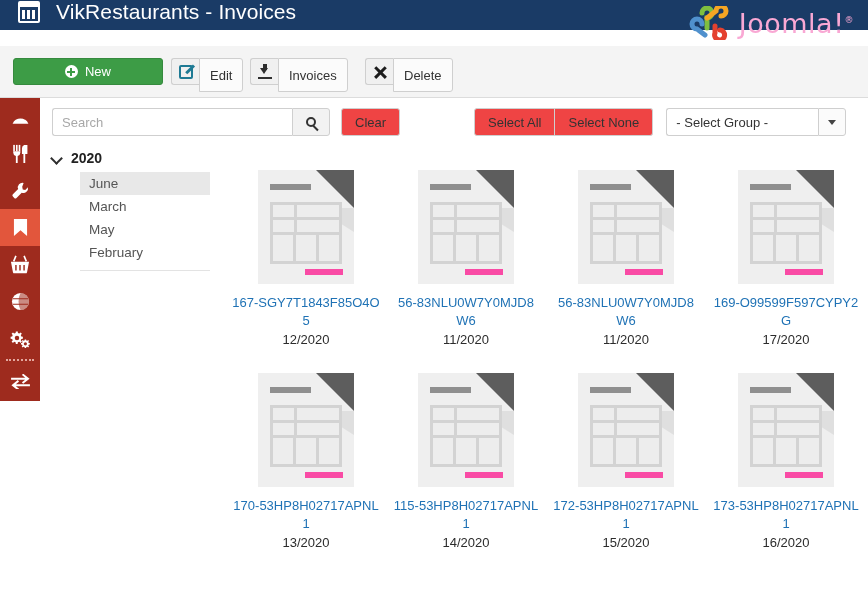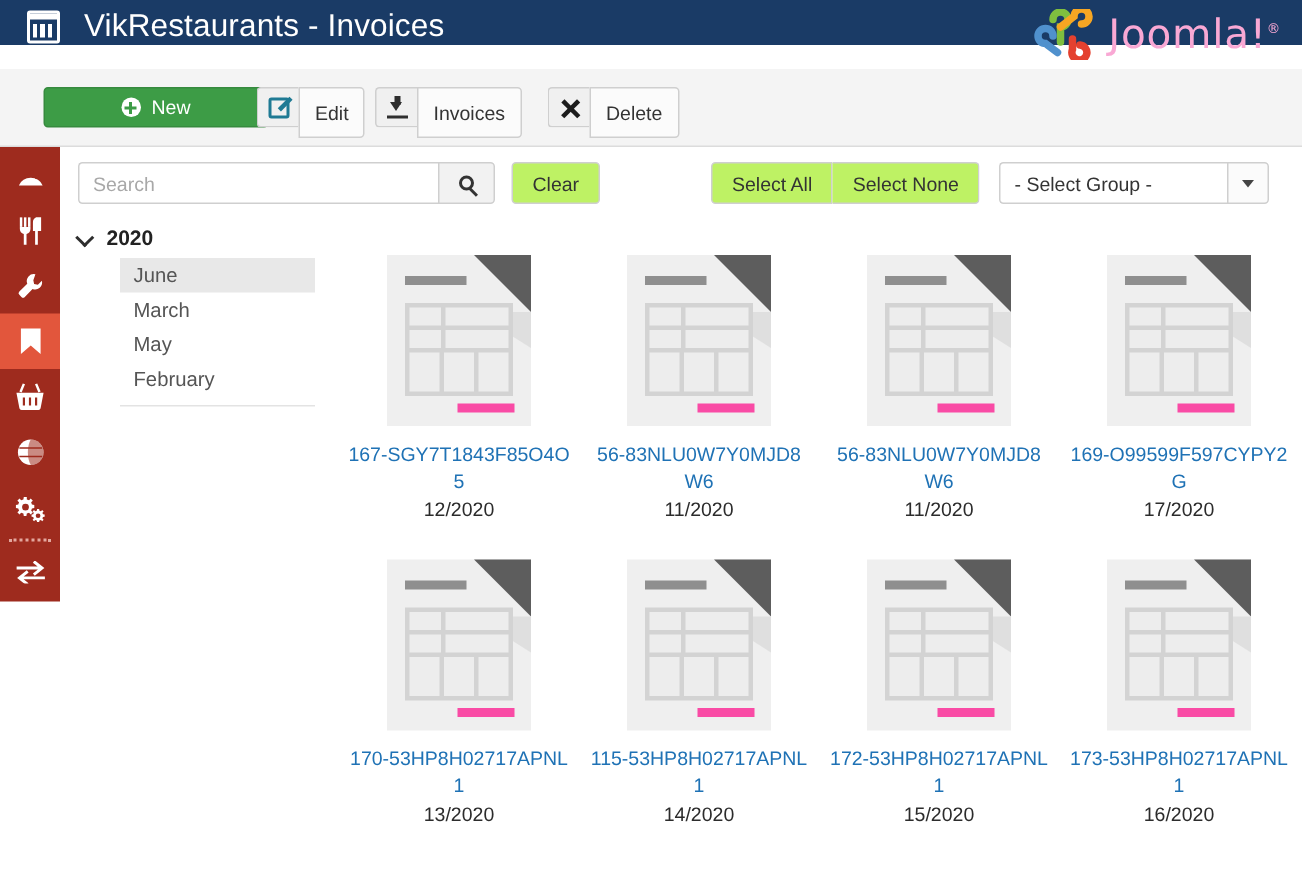--- a/index.html
+++ b/index.html
@@ -10,21 +10,21 @@
     background: #ffffff;
     font-family: "Liberation Sans", sans-serif;
     -webkit-font-smoothing: antialiased;
   }
 
   
   .topbar {
     position: absolute; left: 0; top: 0;
     width: 868px; height: 30px;
     background: #1a3b66;
-    display: flex; align-items: flex-end;
+    display: flex; align-items: flex-start;
   }
   .topbar-left { display: flex; align-items: center; padding-left: 18px; }
   .cal-icon {
     width: 22px; height: 22px;
     position: relative;
     border: 2px solid #ffffff;
     border-radius: 2px;
     margin-right: 16px;
     background: #1a3b66;
   }
@@ -66,21 +66,21 @@
   .joomla-reg { font-size: 9px; vertical-align: super; }
 
   
   .toolbar {
     position: absolute; left: 0; top: 46px;
     width: 868px; height: 52px;
     background: #f4f4f4;
     border-bottom: 1px solid #dcdcdc;
   }
   .btn-new {
-    position: absolute; left: 29px; top: 12px;
+    position: absolute; left: 13px; top: 12px;
     width: 150px; height: 27px;
     background: #3d9c46;
     border: 1px solid #368a3e;
     border-radius: 3px;
     color: #ffffff;
     font-size: 13px;
     display: flex; align-items: center; justify-content: center;
     cursor: pointer;
   }
   .plus-circle {
@@ -206,21 +206,21 @@
     border: 2px solid #333; border-radius: 50%;
     position: relative;
   }
   .mag::after {
     content: ""; position: absolute;
     right: -5px; bottom: -4px;
     width: 7px; height: 2px; background: #333;
     transform: rotate(45deg);
   }
   .btn-plain {
-    background: #bef264;
+    background: #ef4444;
     border: 1px solid #cfcfcf;
     border-radius: 3px;
     height: 28px;
     padding: 0 13px;
     font-size: 13px; color: #333;
     display: flex; align-items: center; justify-content: center;
     cursor: pointer;
     font-family: "Liberation Sans", sans-serif;
   }
   .clear-btn { position: absolute; left: 289px; top: 0; }

